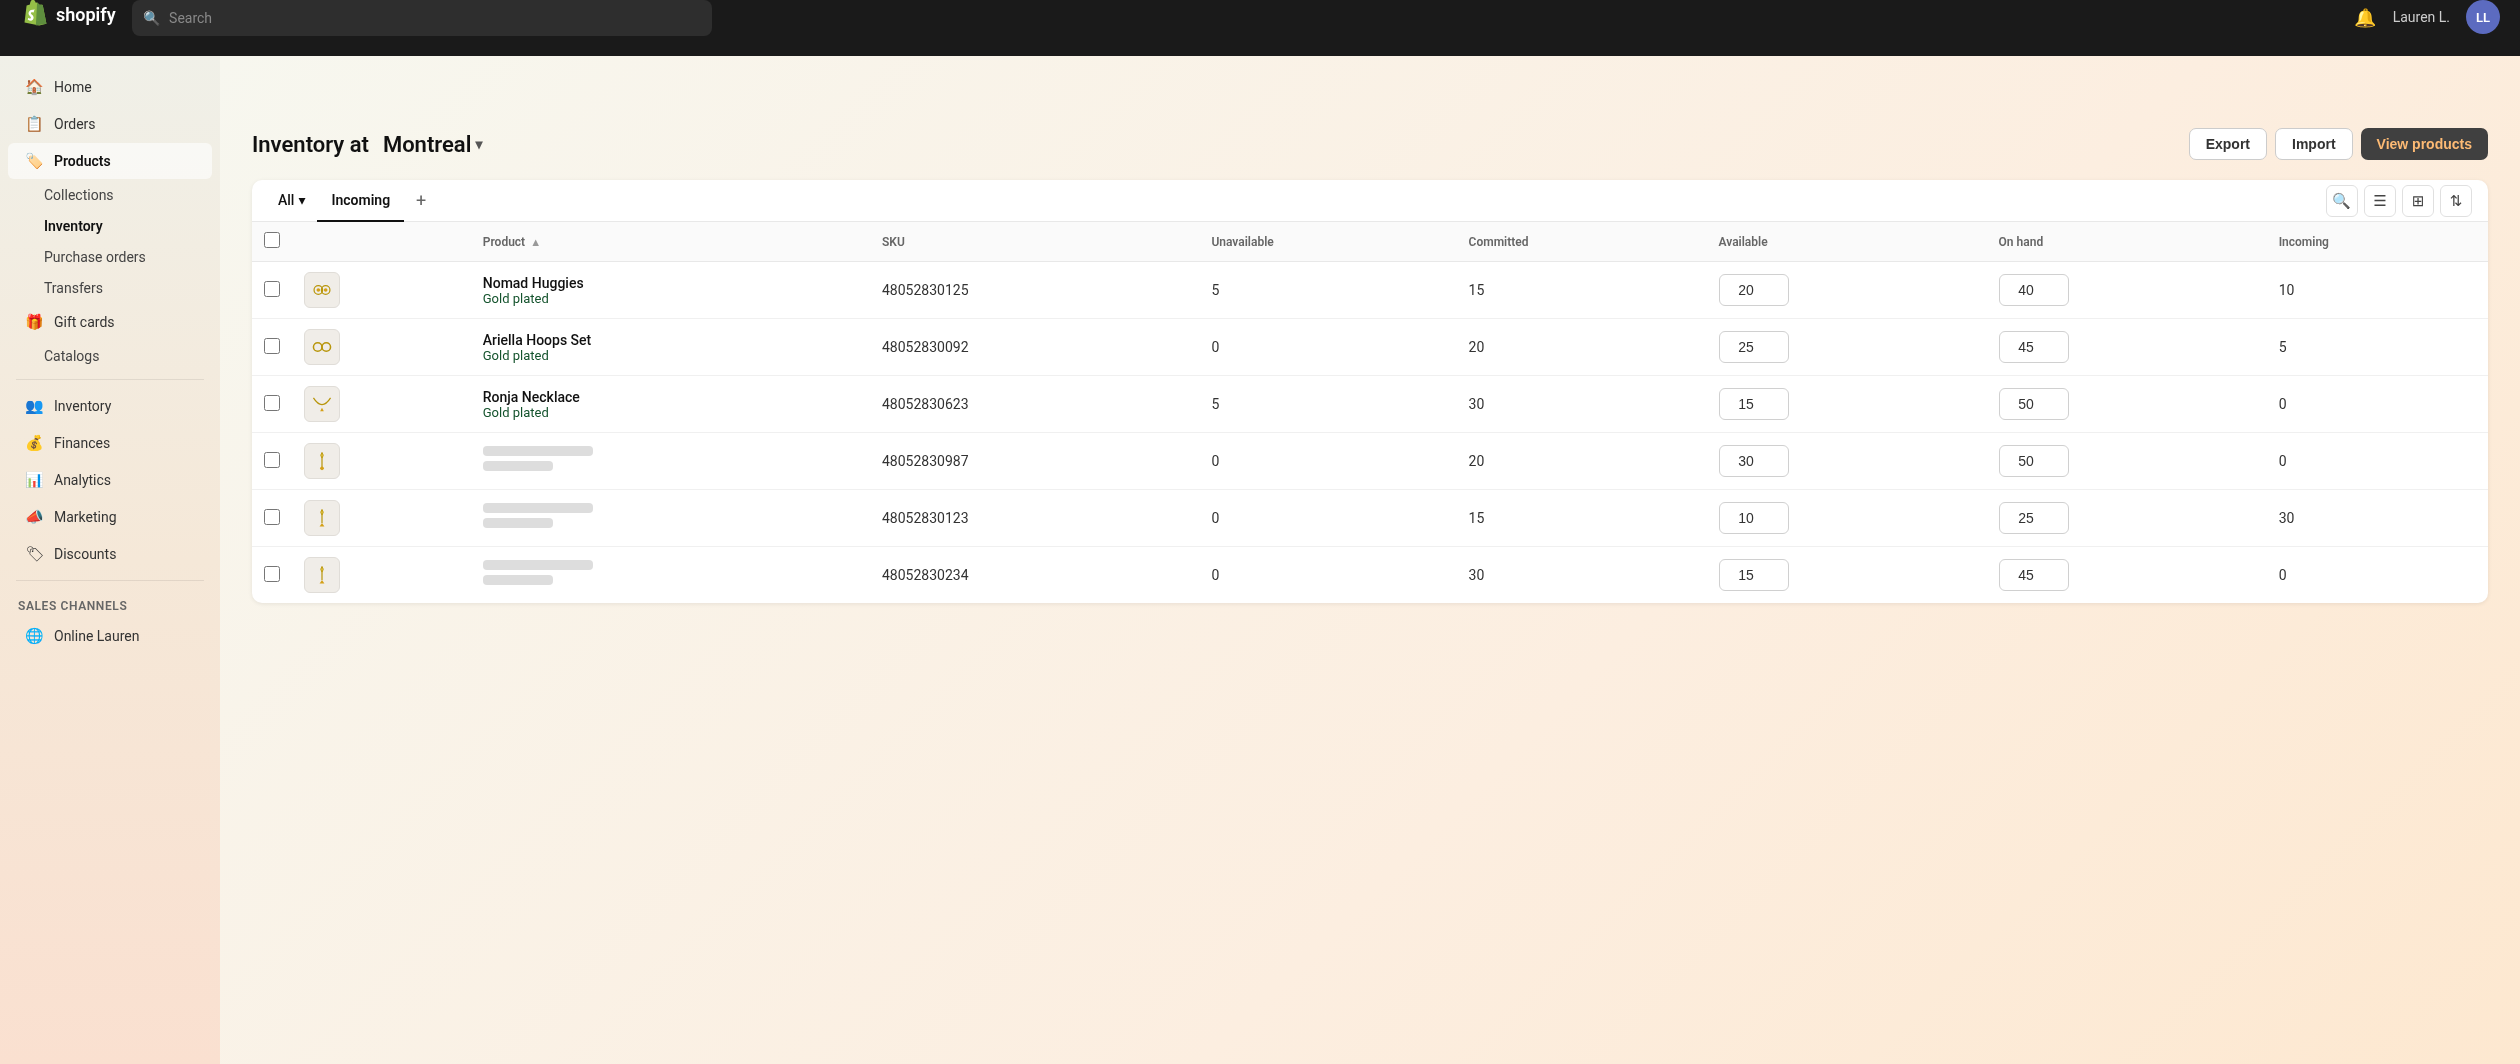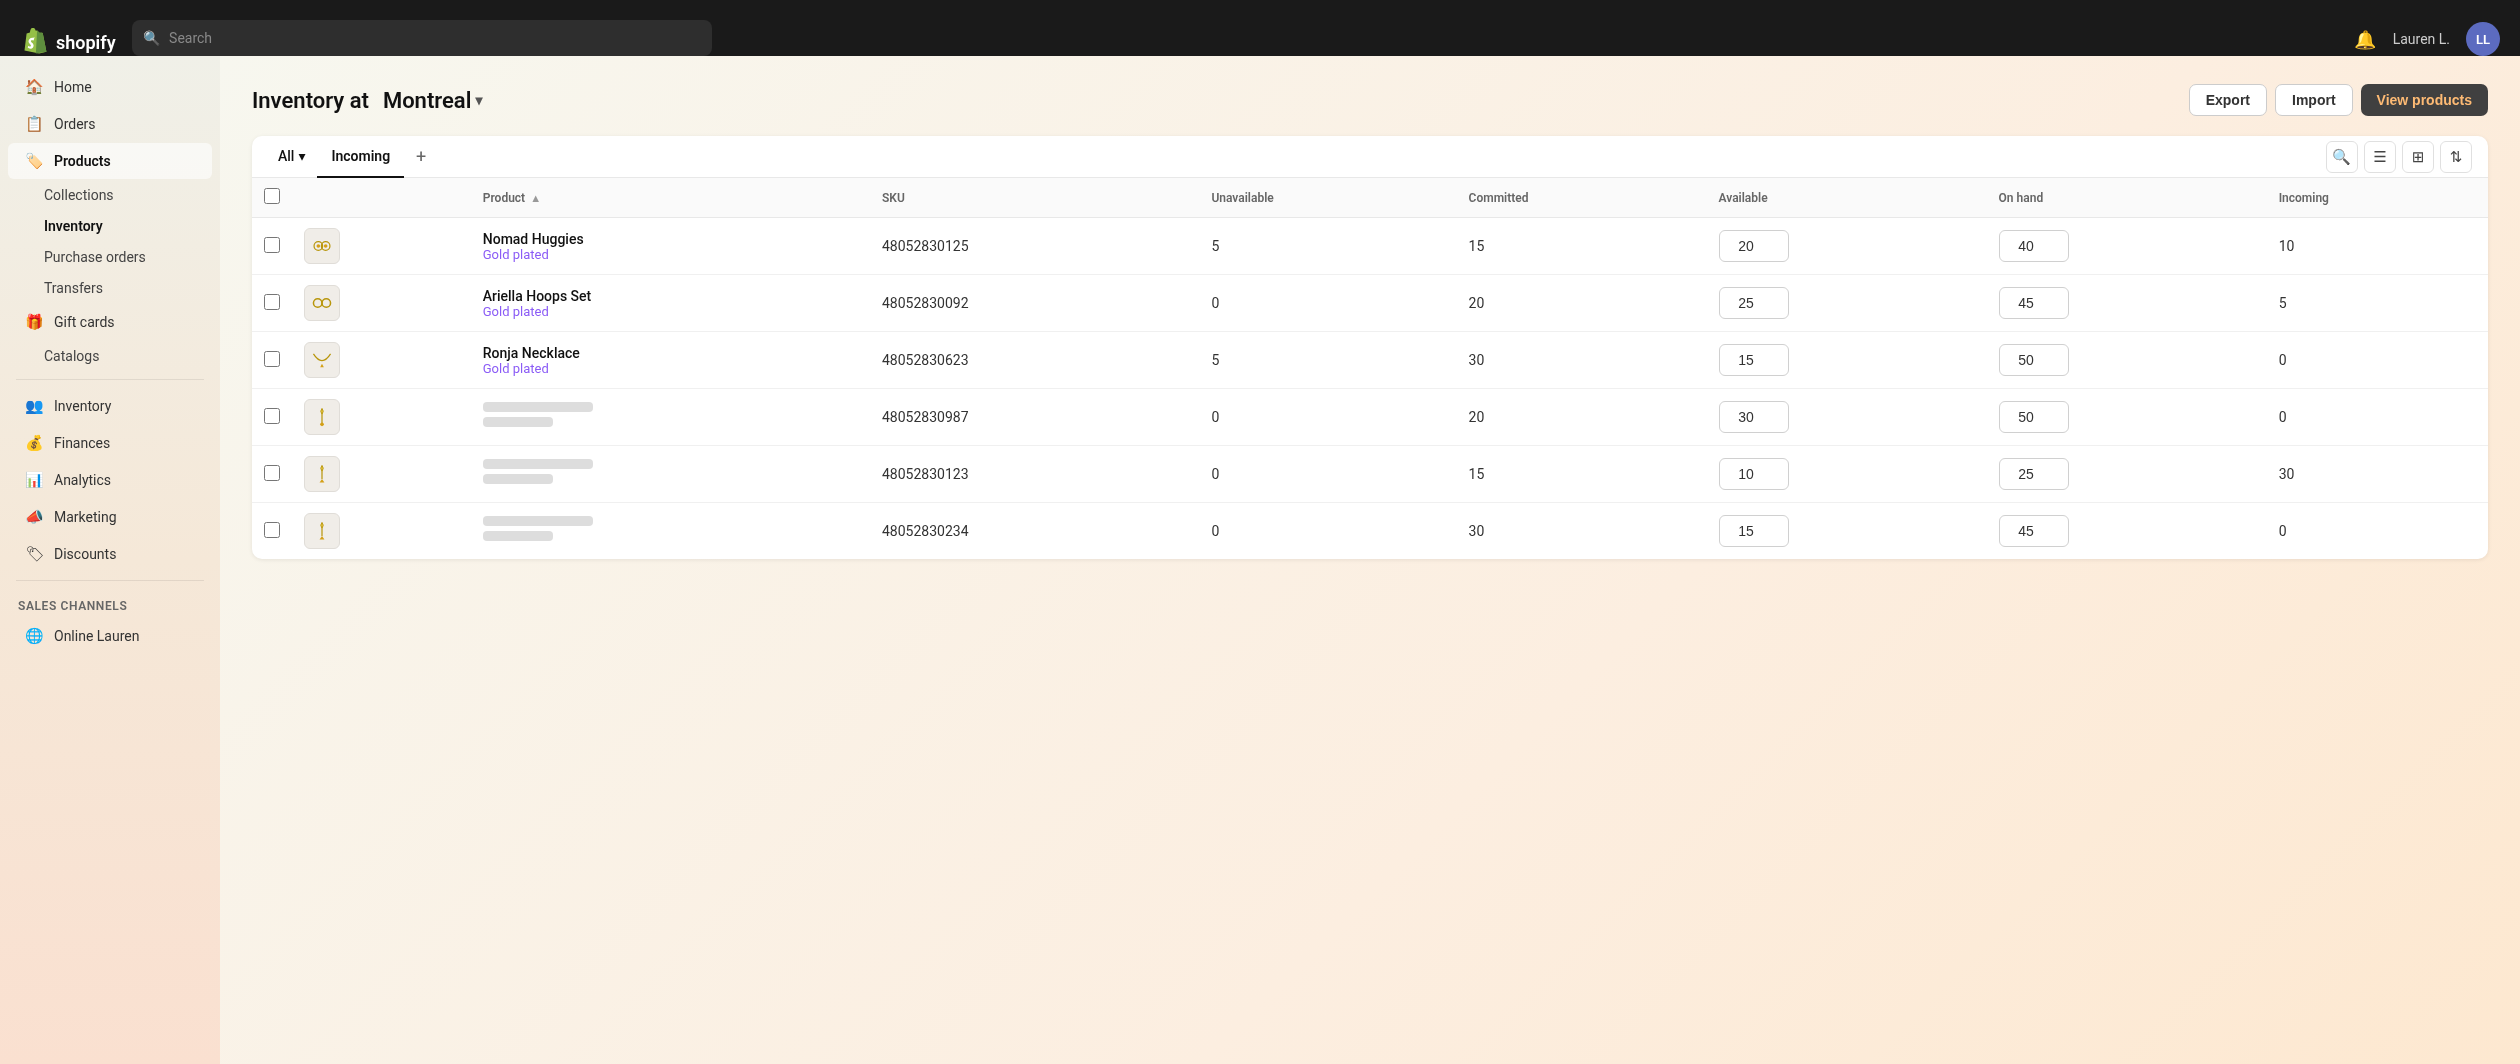--- a/index.html
+++ b/index.html
@@ -3,21 +3,21 @@
   <meta charset="utf-8">
   <style>
     * { box-sizing: border-box; margin: 0; padding: 0; }
     body { font-family: -apple-system, BlinkMacSystemFont, 'Segoe UI', Roboto, sans-serif; background: #f6f6f2; display: flex; flex-direction: column; height: 100vh; overflow: hidden; }
 
     
     .topnav {
       background: #1a1a1a;
       height: 56px;
       display: flex;
-      align-items: flex-end;
+      align-items: flex-start;
       padding: 0 20px;
       gap: 16px;
       flex-shrink: 0;
     }
     .shopify-logo {
       display: flex;
       align-items: center;
       gap: 8px;
       color: #fff;
       font-size: 18px;
@@ -119,20 +119,21 @@
       padding: 28px 32px;
       background: linear-gradient(135deg, #f7f7ef 0%, #fceee0 60%, #fde8d0 100%);
     }
 
     
     .page-header {
       display: flex;
       align-items: center;
       justify-content: space-between;
       margin-bottom: 20px;
+      margin-top: 44px;
     }
     .page-title-row {
       display: flex;
       align-items: center;
       gap: 8px;
     }
     .page-title {
       font-size: 22px;
       font-weight: 600;
       color: #111;
@@ -253,21 +254,21 @@
       background: #f0ede8;
       overflow: hidden;
       flex-shrink: 0;
       display: flex;
       align-items: center;
       justify-content: center;
       border: 1px solid #e0ddd8;
     }
     .product-thumb svg { width: 22px; height: 22px; }
     .product-name { font-size: 14px; font-weight: 500; color: #111; }
-    .product-variant { font-size: 13px; color: #8b5cf6; }
+    .product-variant { font-size: 13px; color: #14532d; }
 
     .qty-input {
       width: 70px;
       height: 32px;
       border: 1px solid #d0d0d0;
       border-radius: 6px;
       text-align: center;
       font-size: 14px;
       color: #333;
       background: #fff;

